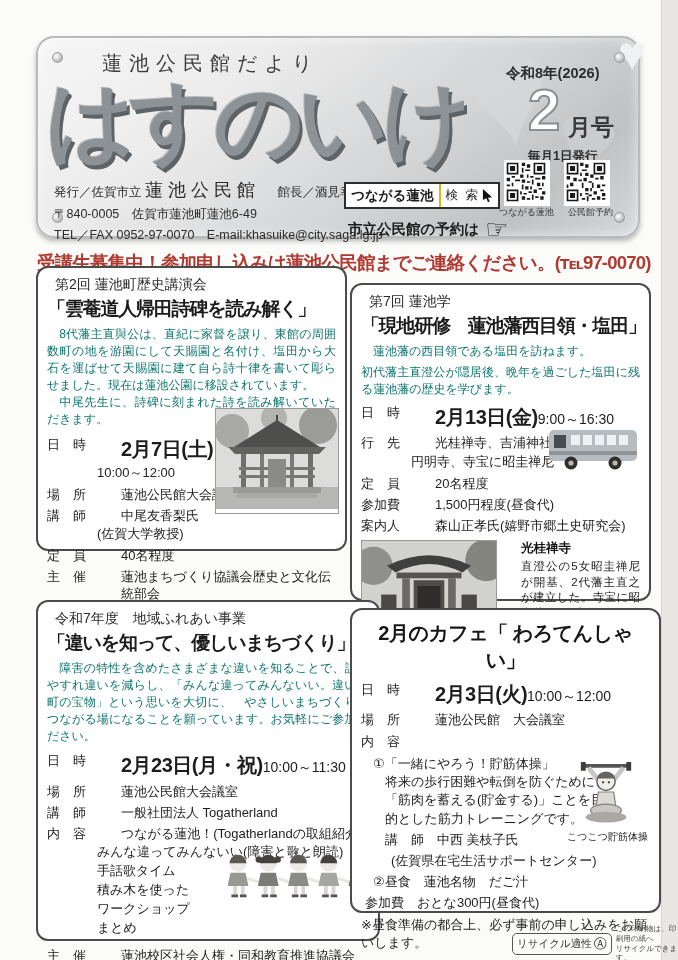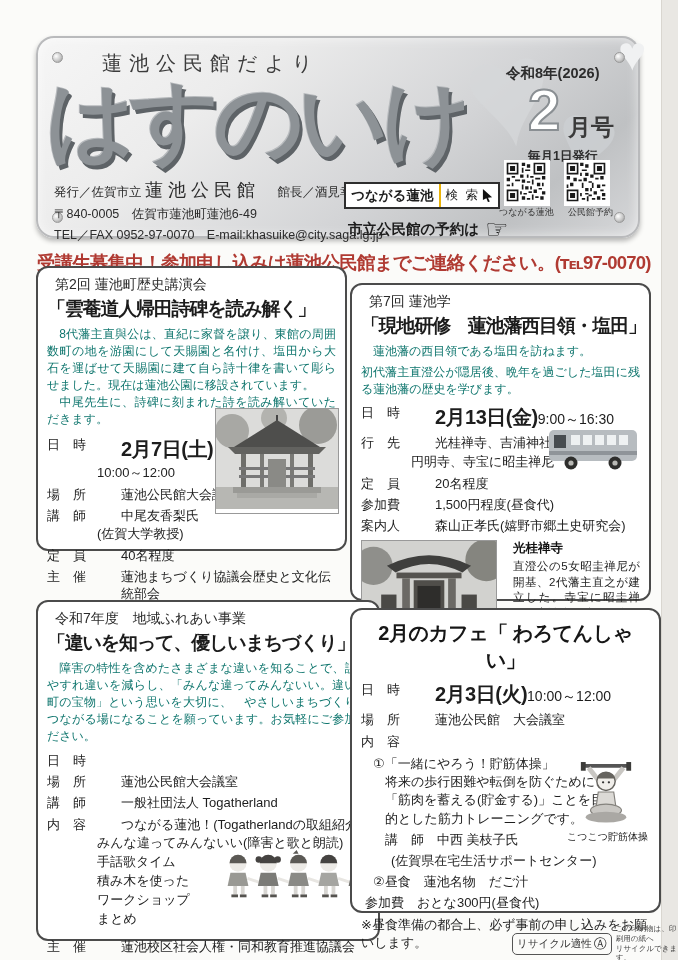--- a/index.html
+++ b/index.html
@@ -61,21 +61,21 @@
   .para{font-size:12px;line-height:1.42;color:#0f766e;margin-top:4px;text-align:justify;}
   .row{display:flex;margin-top:4px;font-size:13px;line-height:1.32;gap:24px;}
   .lbl{flex:none;width:50px;color:#1d1d1d;}
   .val{color:#1d1d1d;}
   .big-date{font-size:20px;font-weight:600;letter-spacing:-0.5px;}
   .time-inline{font-size:14px;font-weight:500;}
   .sub-line{margin-left:50px;font-size:13px;margin-top:1px;}
   .photo{border:1px solid #999;}
   .pav-photo{position:absolute;right:6px;top:140px;}
   .gallery{display:flex;margin-top:6px;}
-  .cap-block{margin-left:16px;width:140px;}
+  .cap-block{margin-left:24px;width:140px;}
   .cap-title{font-size:12.5px;font-weight:bold;color:#111;}
   .cap-text{font-size:11.5px;line-height:1.36;color:#222;margin-top:2px;text-align:justify;}
   .bus{position:absolute;right:10px;top:142px;}
   .kids{position:absolute;right:2px;top:248px;}
   .exer{position:absolute;right:14px;top:150px;text-align:center;width:78px;}
   .exer-cap{font-size:10px;color:#222;margin-top:2px;white-space:nowrap;}
   .cafe-title{font-size:20px;font-weight:bold;letter-spacing:-0.5px;text-align:center;margin-top:4px;color:#161616;}
   .cafe-item-title{font-size:13px;margin-top:5px;margin-left:12px;color:#1d1d1d;}
   .cafe-item-body{font-size:13px;line-height:1.42;margin-left:24px;width:226px;color:#1d1d1d;}
   .cafe-line{font-size:13px;margin-top:3px;margin-left:12px;color:#1d1d1d;}
@@ -291,20 +291,21 @@
   </div>
 </div>
 
 <div class="box box3">
   <div class="kicker">令和7年度　地域ふれあい事業</div>
   <div class="box-title">「違いを知って、優しいまちづくり」</div>
   <div class="para">　障害の特性を含めたさまざまな違いを知ることで、誤解やすれ違いを減らし、「みんな違ってみんないい。違いが町の宝物」という思いを大切に、　やさしいまちづくりにつながる場になることを願っています。お気軽にご参加ください。</div>
 
   <div class="row" style="margin-top:7px;">
     <span class="lbl">日　時</span>
+    <span class="val"><span class="big-date">2月23日(月・祝)</span><span class="time-inline">10:00～11:30</span></span>
   </div>
   <div class="row">
     <span class="lbl">場　所</span>
     <span class="val">蓮池公民館大会議室</span>
   </div>
   <div class="row">
     <span class="lbl">講　師</span>
     <span class="val">一般社団法人 Togatherland</span>
   </div>
   <div class="row">

